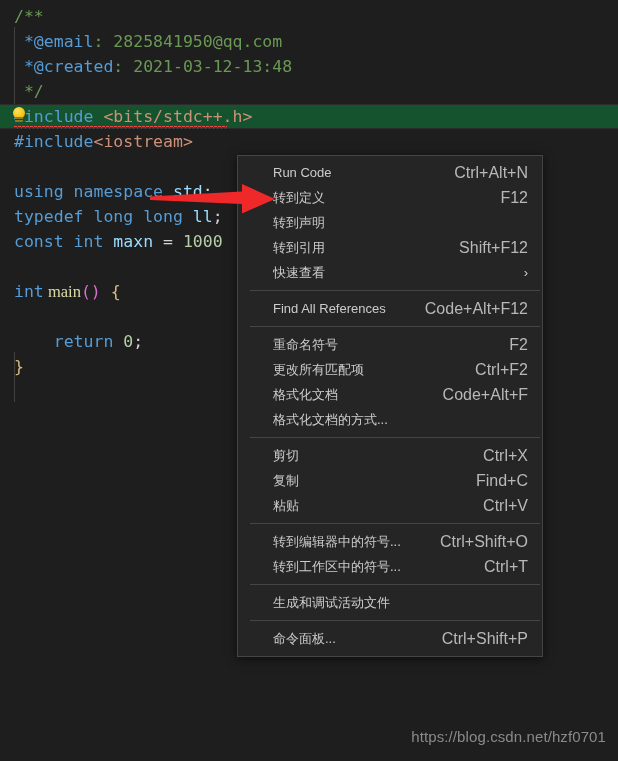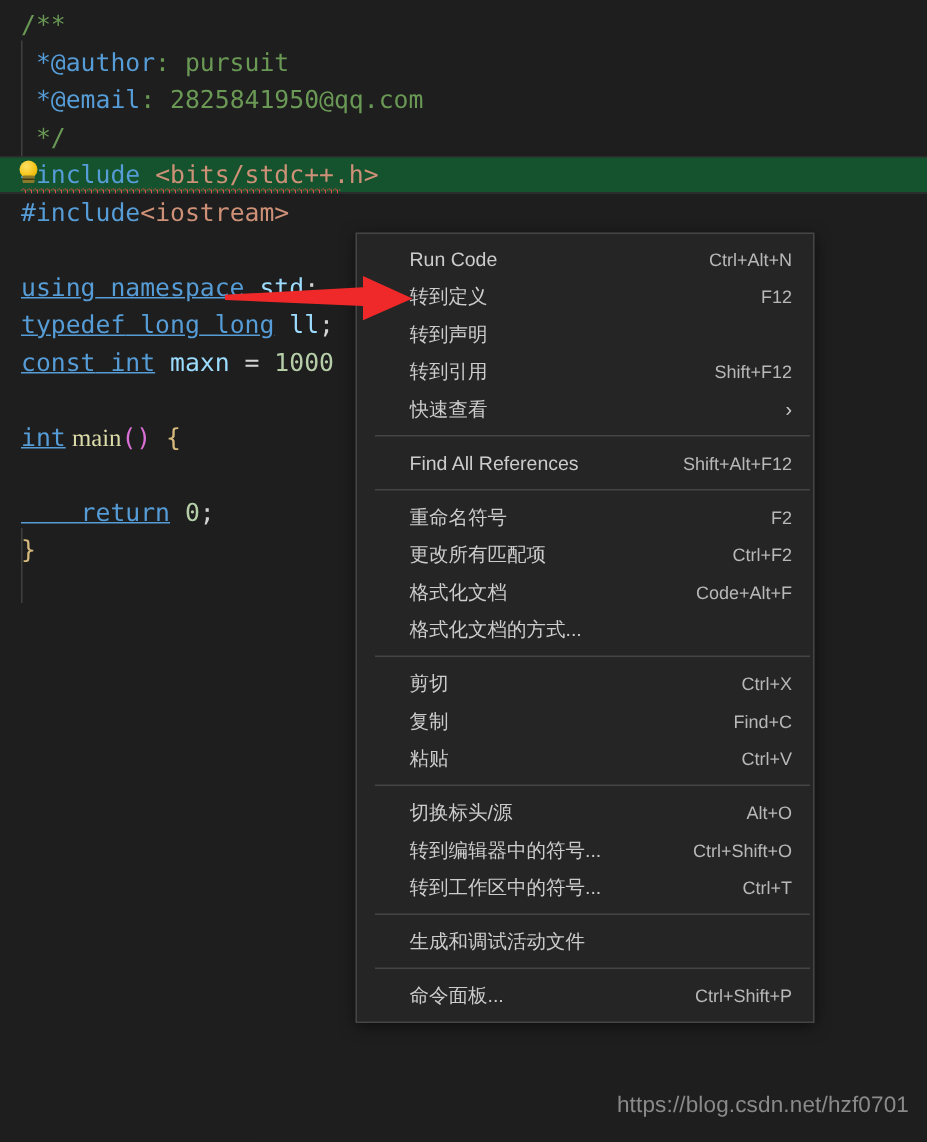--- a/index.html
+++ b/index.html
@@ -52,21 +52,21 @@
     position: absolute;
     left: 14px;
     width: 1px;
     background: #404040;
   }
 
   .tok-comment      { color: #6a9955; }
   .tok-comment-tag  { color: #569cd6; }
   .tok-pre          { color: #569cd6; }
   .tok-string       { color: #ce9178; }
-  .tok-kw           { color: #569cd6; text-decoration: underline; }
+  .tok-kw           { color: #569cd6; }
   .tok-ident        { color: #9cdcfe; }
   .tok-fn           { color: #dcdcaa; font-family: Liberation Serif, serif; }
   .tok-num          { color: #b5cea8; }
   .tok-punct        { color: #d4d4d4; }
   .tok-brace        { color: #d7ba7d; }
   .tok-paren        { color: #da70d6; }
   .tok-plain        { color: #d4d4d4; }
 
   
   .squiggly {
@@ -150,21 +150,21 @@
     position: relative;
     text-align: center;
   }
   .menu-item .label {
     flex: 0 1 auto;
     overflow: hidden;
   }
   .menu-item .spacer { flex: 1 1 auto; }
   .menu-item .key {
     color: #b8b8b8;
-    font-size: 12px;
+    font-size: 16px;
     font-family: "Liberation Sans", sans-serif;
     padding-left: 18px;
   }
   .menu-item .chev {
     color: #cccccc;
     font-size: 13px;
     line-height: 1;
     padding-left: 16px;
   }
 
@@ -193,24 +193,24 @@
 <div id="editor">
 
   <div class="guide" style="top:27px; height:100px;"></div>
 
   <div class="guide" style="left:14px; top:352px; height:50px;"></div>
 
   <div class="code-area">
 
     <div class="line"><span class="tok-comment">/**</span></div>
 
-    <div class="line"><span class="tok-comment-tag"> *@author</span><span class="tok-comment">: </span><span class="tok-comment">pursuit</span></div>
 
     <div class="line"><span class="tok-comment-tag"> *@email</span><span class="tok-comment">: </span><span class="tok-comment">2825841950@qq.com</span></div>
 
+    <div class="line"><span class="tok-comment-tag"> *@created</span><span class="tok-comment">: </span><span class="tok-comment">2021-03-12-13:48</span></div>
 
     <div class="line"><span class="tok-comment"> */</span></div>
 
     <div class="line current"><span class="tok-pre">#include</span><span class="tok-string"> &lt;bits/stdc++.h&gt;</span><span class="squiggly"></span></div>
 
     <div class="line"><span class="tok-pre">#include</span><span class="tok-string">&lt;iostream&gt;</span></div>
 
     <div class="line"><span></span></div>
 
     <div class="line"><span class="tok-kw">using</span><span class="tok-kw"> namespace</span><span class="tok-ident"> std</span><span class="tok-punct">;</span></div>
@@ -271,21 +271,21 @@
       <span class="chev">›</span>
     </div>
   </div>
 
   <div class="menu-sep"></div>
 
   <div class="menu-group">
     <div class="menu-item">
       <span class="label">Find All References</span>
       <span class="spacer"></span>
-      <span class="key">Shift+Alt+F12</span>
+      <span class="key">Code+Alt+F12</span>
     </div>
   </div>
 
   <div class="menu-sep"></div>
 
   <div class="menu-group">
     <div class="menu-item">
       <span class="label">重命名符号</span>
       <span class="spacer"></span>
       <span class="key">F2</span>
@@ -324,25 +324,20 @@
       <span class="label">粘贴</span>
       <span class="spacer"></span>
       <span class="key">Ctrl+V</span>
     </div>
   </div>
 
   <div class="menu-sep"></div>
 
   <div class="menu-group">
     <div class="menu-item">
-      <span class="label">切换标头/源</span>
-      <span class="spacer"></span>
-      <span class="key">Alt+O</span>
-    </div>
-    <div class="menu-item">
       <span class="label">转到编辑器中的符号...</span>
       <span class="spacer"></span>
       <span class="key">Ctrl+Shift+O</span>
     </div>
     <div class="menu-item">
       <span class="label">转到工作区中的符号...</span>
       <span class="spacer"></span>
       <span class="key">Ctrl+T</span>
     </div>
   </div>

